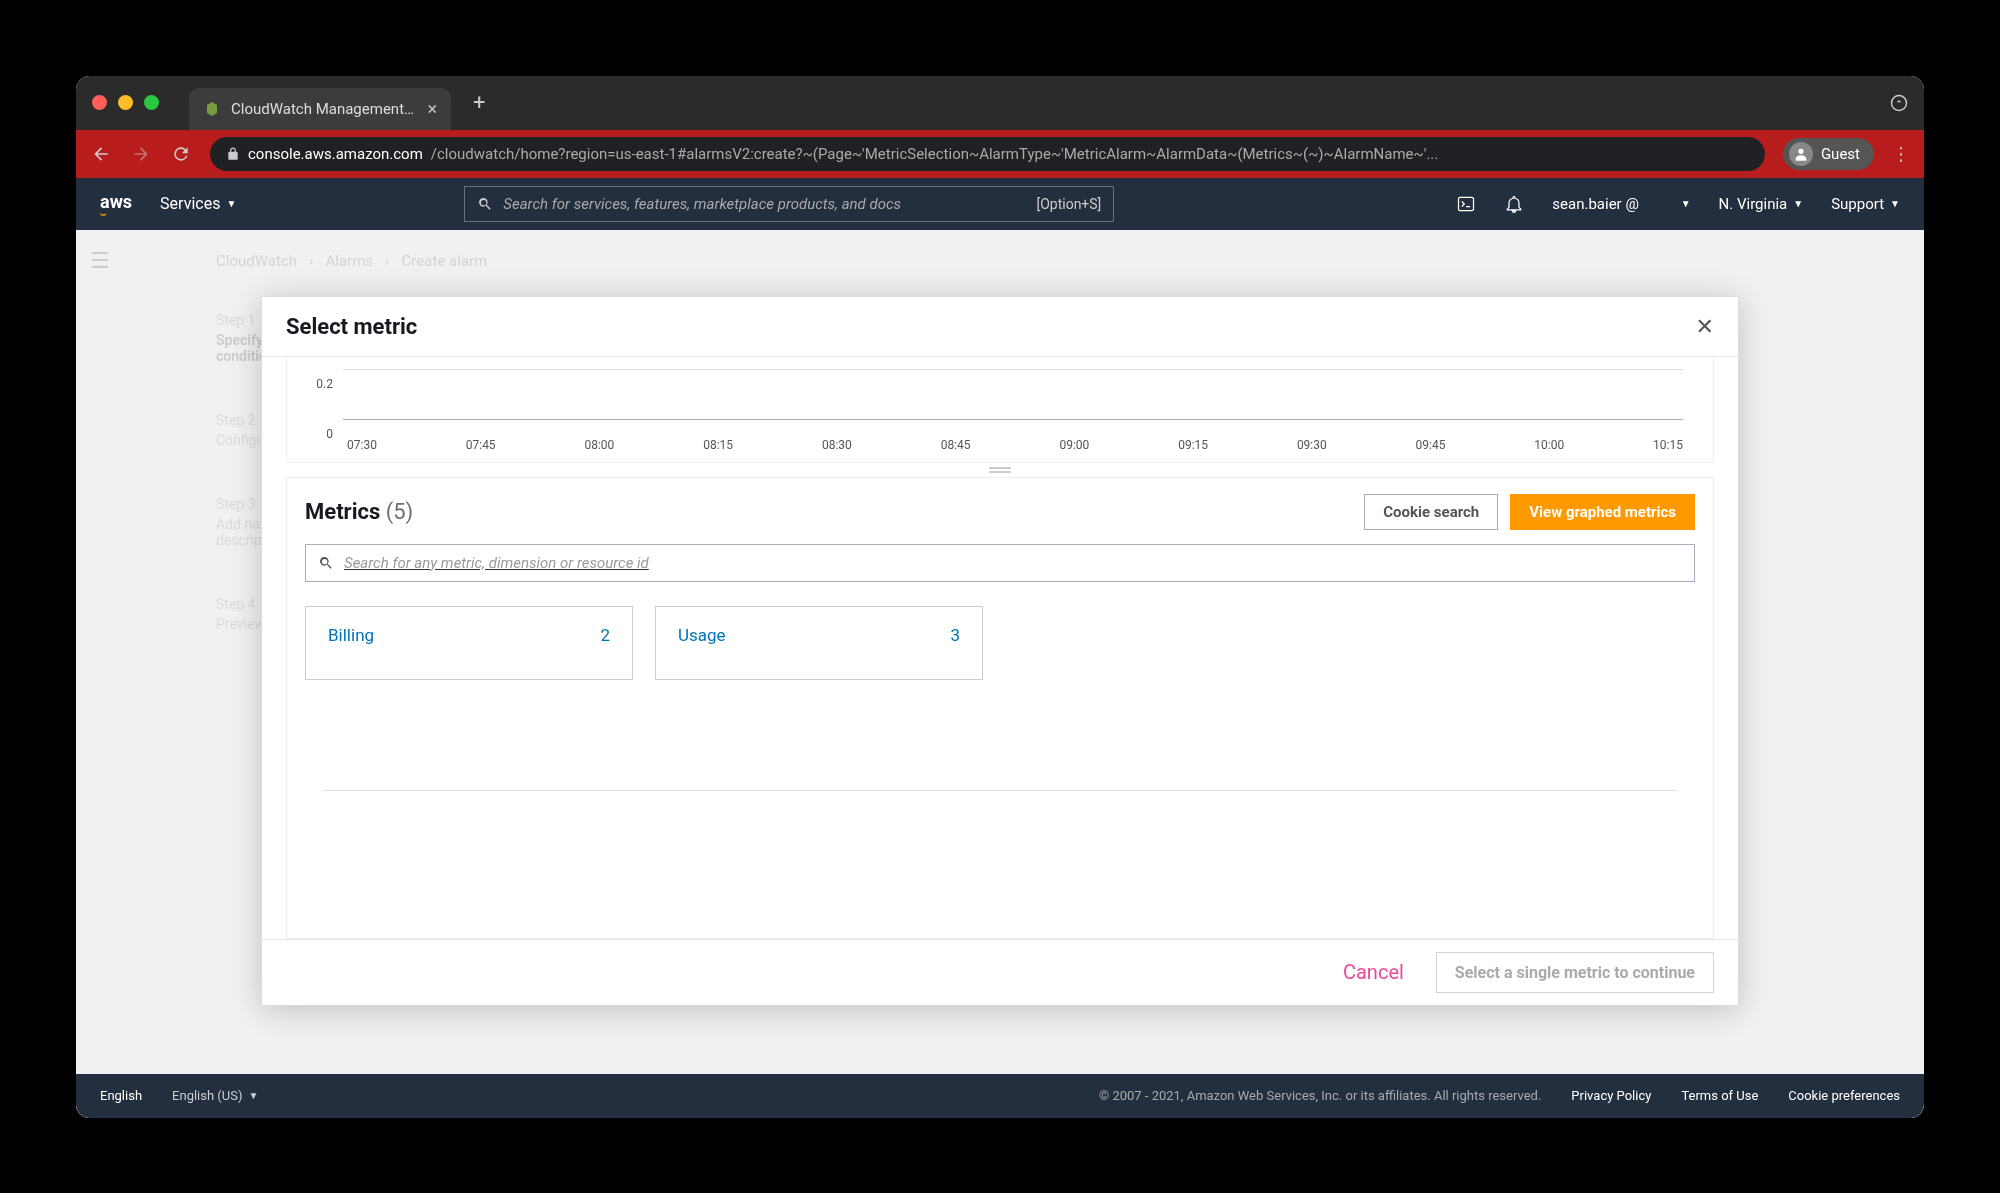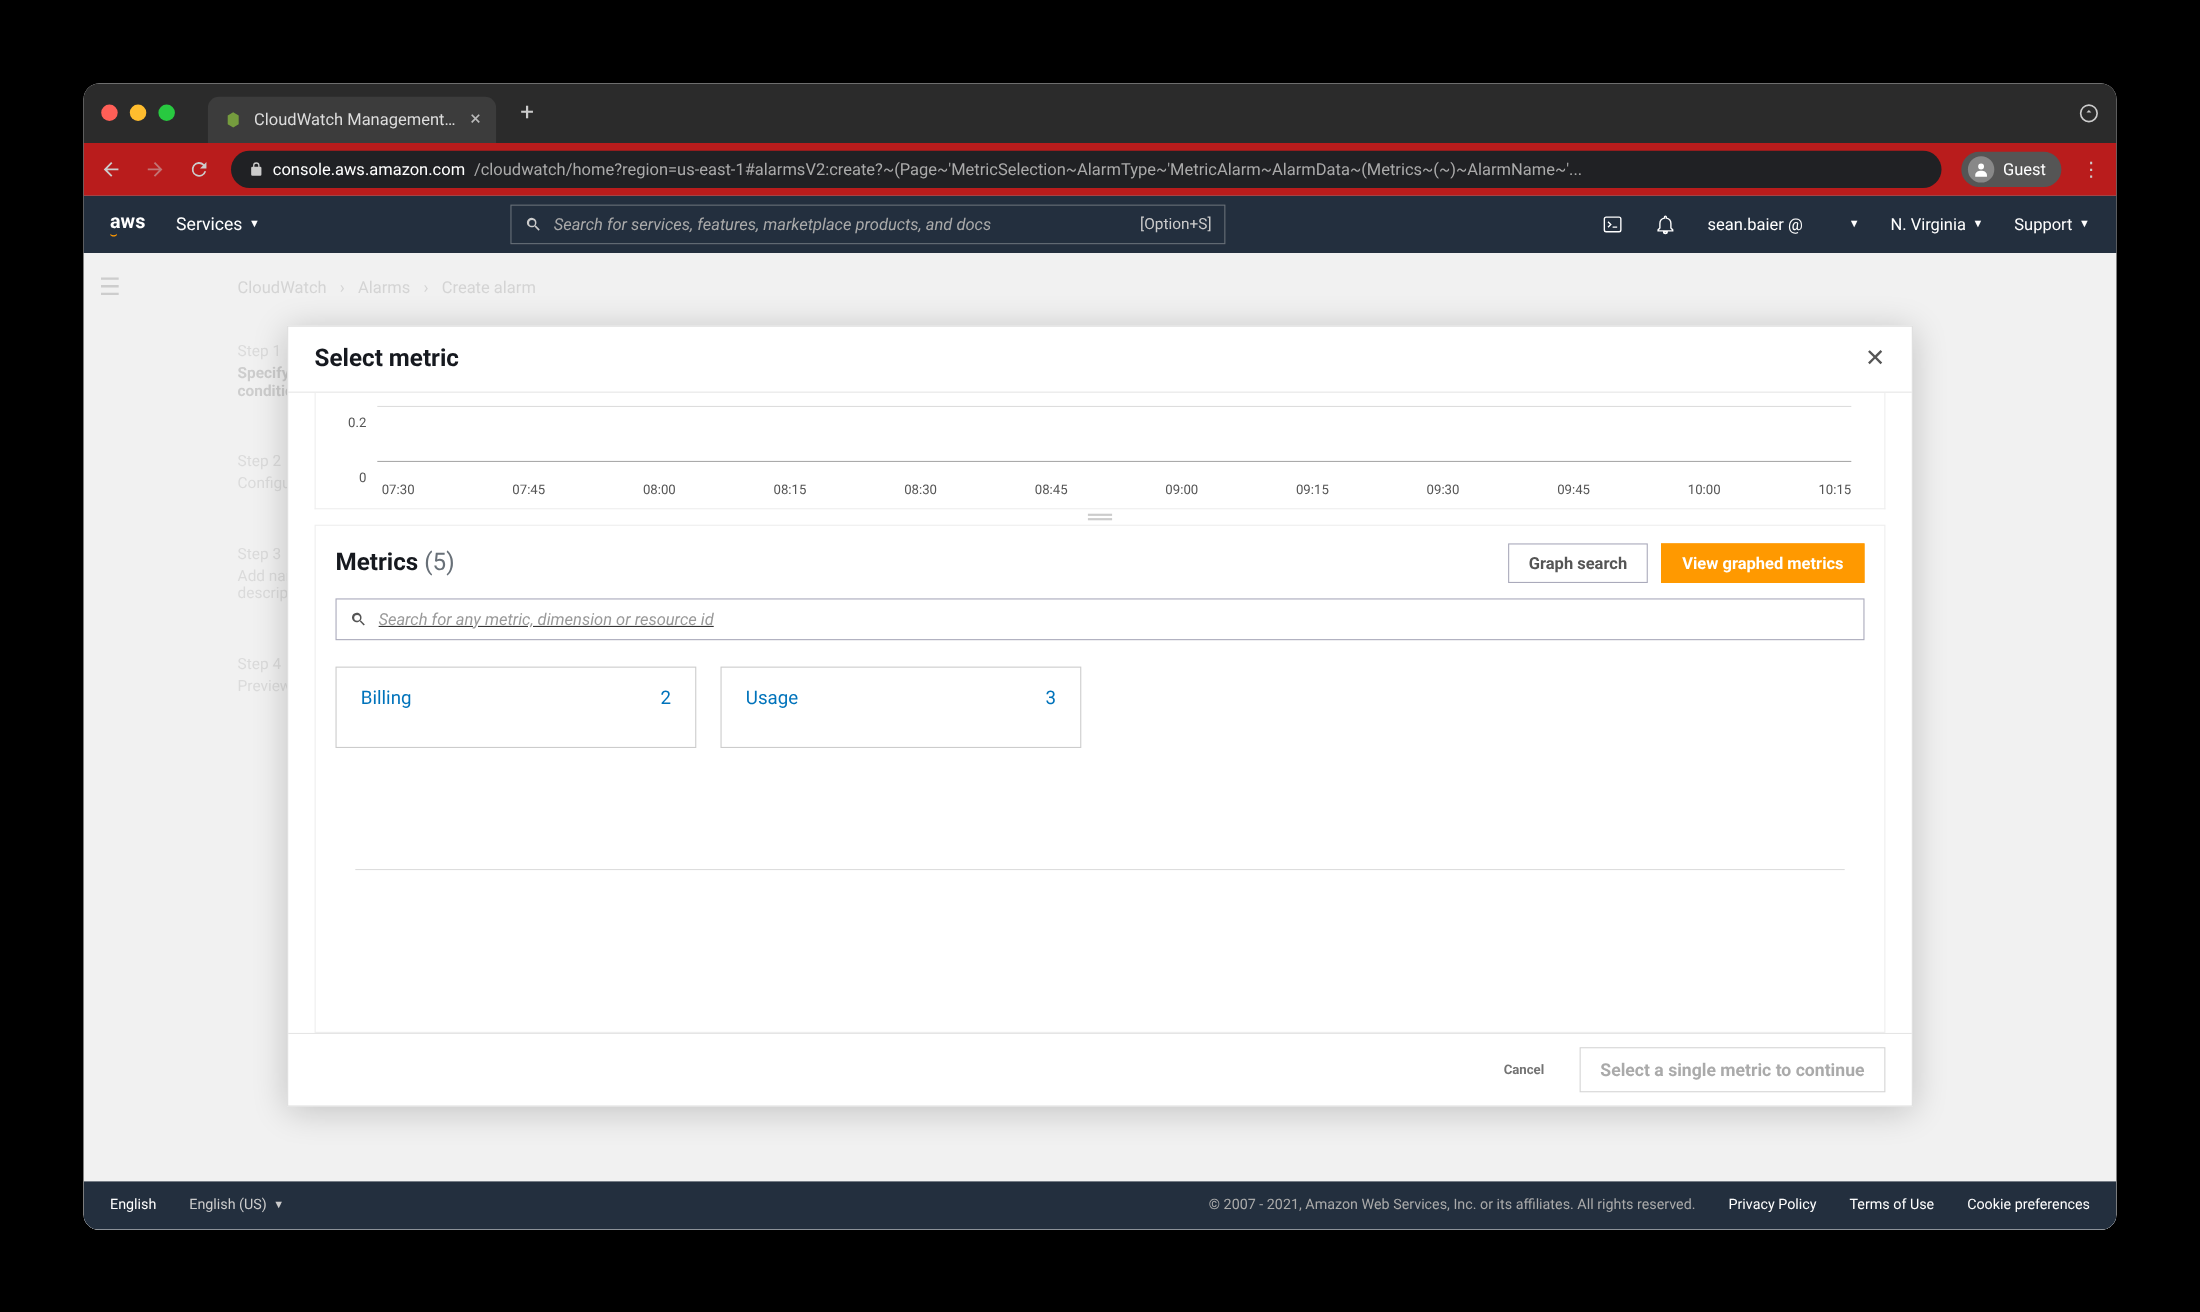--- a/index.html
+++ b/index.html
@@ -62,21 +62,21 @@
 .btn-white { background: #fff; border: 1px solid #aab; color: #555; padding: 8px 18px; font-size: 15px; cursor: pointer; font-weight: 700; }
 .btn-orange { background: #ff9900; border: 1px solid #ff9900; color: #fff; padding: 8px 18px; font-size: 15px; cursor: pointer; font-weight: 700; }
 .metric-search { border: 1px solid #aab; height: 38px; display: flex; align-items: center; padding: 0 12px; gap: 10px; margin-bottom: 24px; }
 .metric-search input { border: none; outline: none; flex: 1; font-size: 15px; color: #333; font-style: italic; text-decoration: underline; }
 .metric-search input::placeholder { color: #999; font-style: italic; }
 .cards { display: flex; gap: 22px; }
 .card { width: 328px; height: 74px; border: 1px solid #ccc; padding: 18px 22px; display: flex; justify-content: space-between; align-items: flex-start; cursor: pointer; }
 .card .name { color: #0073bb; font-size: 17px; }
 .card .count { color: #0073bb; font-size: 17px; }
 .modal-footer { height: 66px; border-top: 1px solid #e5e5e5; display: flex; align-items: center; justify-content: flex-end; gap: 20px; padding: 0 24px; }
-.btn-cancel { background: transparent; border: none; color: #737373; font-size: 12px; font-weight: 700; cursor: pointer; padding: 8px 12px; }
+.btn-cancel { background: transparent; border: none; color: #ec4899; font-size: 20px; font-weight: 400; cursor: pointer; padding: 8px 12px; }
 .btn-disabled { background: #fff; border: 1px solid #d5d5d5; color: #aaa; padding: 10px 18px; font-size: 16px; font-weight: 700; cursor: not-allowed; }
 .divider-line { border-top: 1px solid #ddd; margin: 60px 18px 0 18px; }
 .aws-footer { position: absolute; bottom: 0; left: 0; right: 0; height: 44px; background: #232f3e; display: flex; align-items: center; padding: 0 24px; color: #ccc; font-size: 13px; gap: 30px; }
 .aws-footer .right { margin-left: auto; display: flex; gap: 30px; align-items: center; }
 .aws-footer .link { color: #fff; cursor: pointer; }
 .aws-footer .lang { display: flex; align-items: center; gap: 6px; cursor: pointer; }
 svg { display: block; }
 </style>
 </head>
 <body>
@@ -239,21 +239,21 @@
           <div class="bar"></div>
         </div>
 
       <div class="metrics-panel">
         <div class="metrics-header">
           <div class="metrics-title">
             <span>Metrics</span>
             <span class="count">(5)</span>
           </div>
           <div class="metrics-actions">
-            <button class="btn-white">Graph search</button>
+            <button class="btn-white">Cookie search</button>
             <button class="btn-orange">View graphed metrics</button>
           </div>
         </div>
         <div class="metric-search">
           <svg width="16" height="16" viewBox="0 0 24 24">
               <path d="M15.5 14h-.79l-.28-.27a6.5 6.5 0 1 0-.7.7l.27.28v.79l5 5L20.5 19zM10 14a4 4 0 1 1 4-4 4 4 0 0 1-4 4z" fill="#555"></path>
             </svg>
           <input type="text" placeholder="Search for any metric, dimension or resource id" style="">
         </div>
         <div class="cards">

